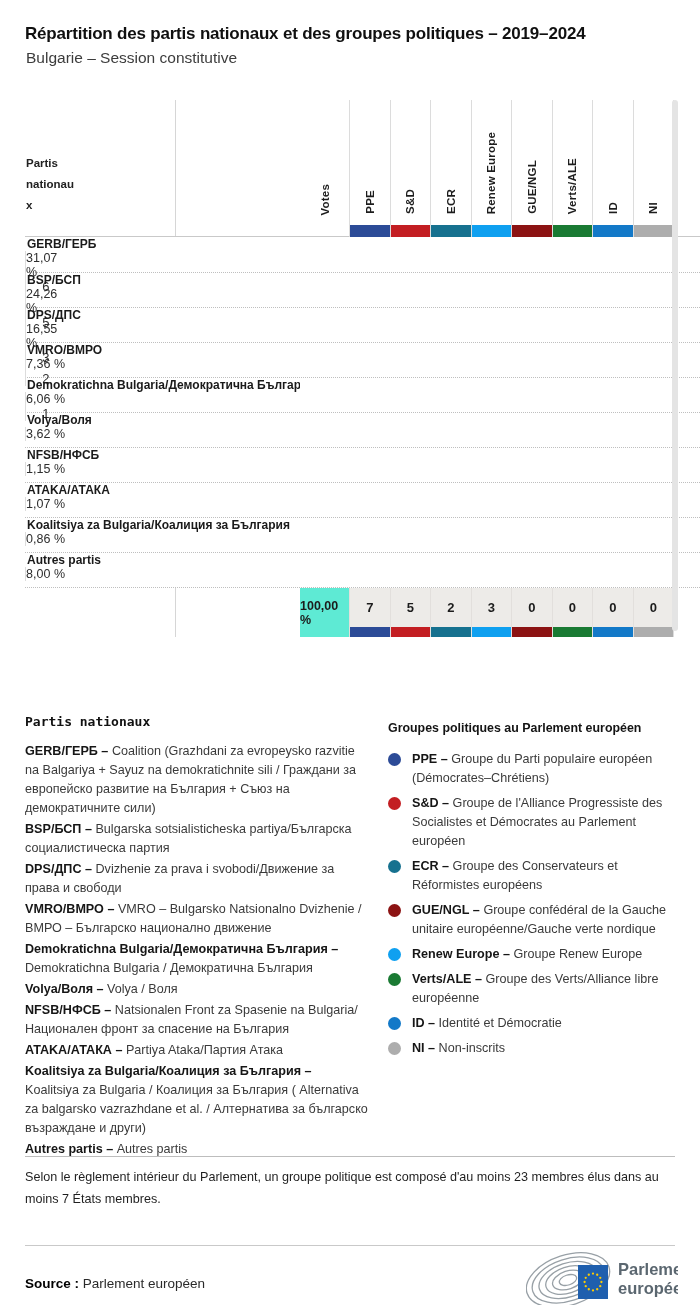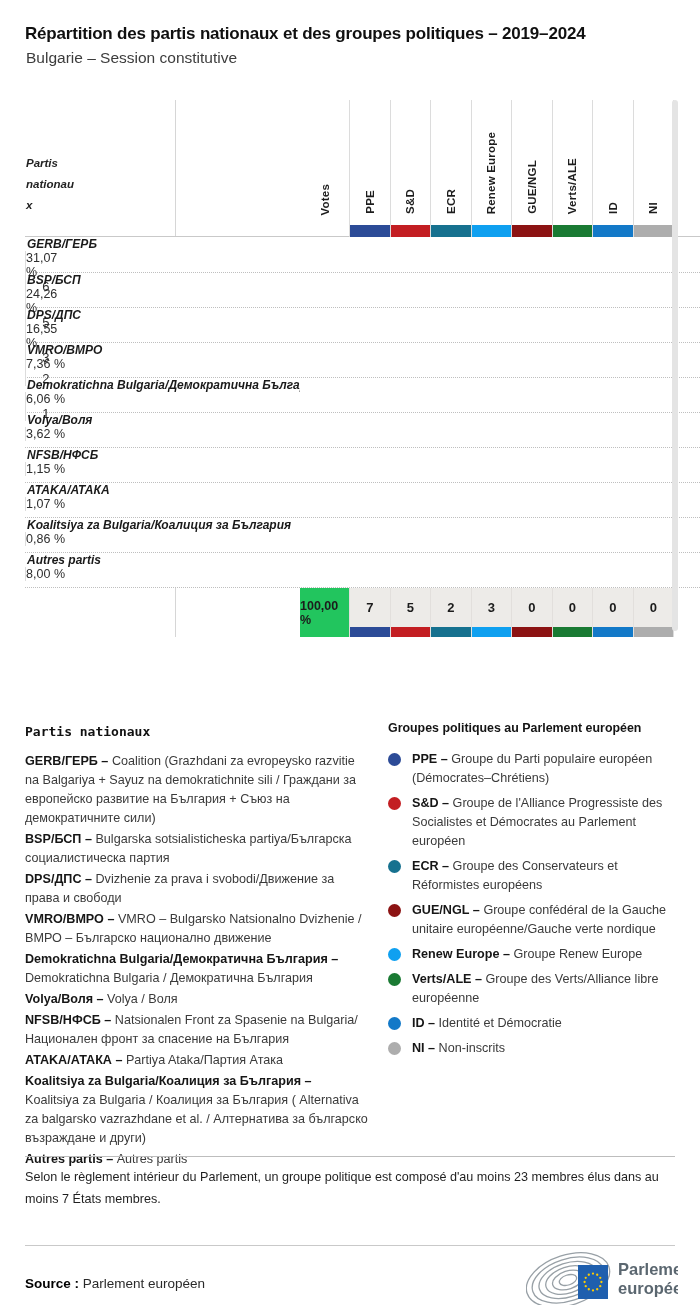--- a/index.html
+++ b/index.html
@@ -12,21 +12,21 @@
     color: #222;
   }
 
   #title { position:absolute; left:25px; top:24px; font-size:17px; font-weight:700; color:#101010; letter-spacing:-0.2px; }
   #subtitle { position:absolute; left:26px; top:49px; font-size:15.5px; font-weight:400; color:#3c3c3c; }
 
   
   #table { position:absolute; left:25px; top:100px; width:675px; height:537px; }
   .trow { display:flex; }
   .cell { flex:none; }
-  .c-name  { width:275px;font-style:italic; }
+  .c-name  { width:275px; }
   .c-votes { width:49px; }
   .c-group { width:40.5px; }
   .c-stub  { width:27px; }
 
   .t-header { height:137px; }
   .t-header .c-name  { position:relative; border-bottom:1px solid #c9c9c9; display:flex; align-items:flex-end; }
   .corner { white-space:pre-line; font-weight:700; font-size:11.5px; line-height:21px; color:#222; padding:0 0 20px 1px; }
   .hdiv { position:absolute; left:150px; top:0; bottom:0; width:1px; background:#d6d6d6; }
   .t-header .c-votes { border-bottom:1px solid #c9c9c9; display:flex; align-items:flex-end; justify-content:center; padding-bottom:21px; }
   .t-header .c-group { position:relative; border-left:1px solid #dcdcdc; display:flex; align-items:flex-end; justify-content:center; padding-bottom:23px; }
@@ -36,32 +36,32 @@
 
   .t-row { height:35px;flex-direction:column; }
   .t-row + .t-row { border-top:1px dotted #bfbfbf; }
   .t-row .c-name  { display:flex; align-items:center; font-weight:700; font-size:12px; color:#1a1a1a; padding-left:2px; white-space:nowrap; overflow:hidden; }
   .t-row .c-votes { display:flex; align-items:center; justify-content:flex-end; font-size:12.5px; color:#2e2e2e; padding-right:9px; border-left:1px solid #dcdcdc; }
   .t-row .c-group { display:flex; align-items:center; justify-content:center; font-size:13px; color:#2e2e2e; border-left:1px solid #dcdcdc; }
   .t-row .c-stub  { border-left:1px solid #dcdcdc; }
 
   .t-total { height:50px; border-top:1px dotted #bfbfbf; }
   .t-total .c-name  { position:relative; }
-  .t-total .c-votes { background:#22c55e; display:flex; align-items:center; justify-content:flex-end; padding-right:9px; font-weight:700; font-size:12.5px; color:#1c1c1c; }
+  .t-total .c-votes { background:#5eead4; display:flex; align-items:center; justify-content:flex-end; padding-right:9px; font-weight:700; font-size:12.5px; color:#1c1c1c; }
   .t-total .c-group { background:#edebe8; position:relative; display:flex; align-items:center; justify-content:center; padding-bottom:10px; font-weight:700; font-size:13px; color:#1c1c1c; border-left:1px solid #e2dfdc; }
   .t-total .gbar { height:10px; }
   .t-total .c-stub { border-left:1px solid #dcdcdc; }
 
   #scrollbar { position:absolute; left:647px; top:0; width:6px; height:531px; background:#e4e4e4; border-radius:3px; }
 
   
   #legends { position:absolute; left:25px; top:710px; width:652px; display:flex; }
   #legend-parties { flex:none; width:363px; padding-right:20px; }
   #legend-groups  { flex:none; width:289px;margin-top:9px; }
-  .lp-head { font-family:"DejaVu Sans Mono", monospace; font-weight:700; font-size:13px; color:#111; margin:14px 0 13px 0; }
+  .lp-head { font-family:"DejaVu Sans Mono", monospace; font-weight:700; font-size:13px; color:#111; margin:4px 0 13px 0; }
   .lp-item { margin:0 0 2px 0; font-size:12.6px; line-height:19px; color:#3a3a3a; }
   .lp-item b { color:#161616; }
   .lg-head { font-size:12.4px; font-weight:700; color:#141414; margin:2px 0 15px 0; }
   .lg-item { display:flex; margin:0 0 6px 0; }
   .dot { flex:none; width:13px; height:13px; border-radius:50%; margin:3px 11px 0 0; }
   .lg-text { font-size:12.6px; line-height:19px; color:#3a3a3a; }
   .lg-text b { color:#161616; }
 
   
   #footnote { position:absolute; left:25px; top:1156px; width:650px; border-top:1px solid #bdbdbd; padding-top:9px; font-size:12.6px; line-height:22px; color:#1f1f1f; }

